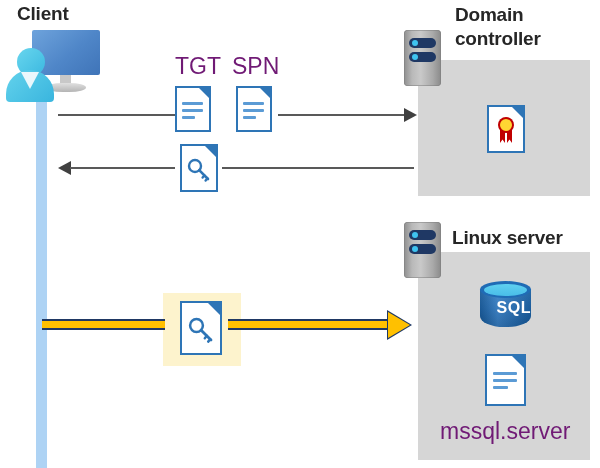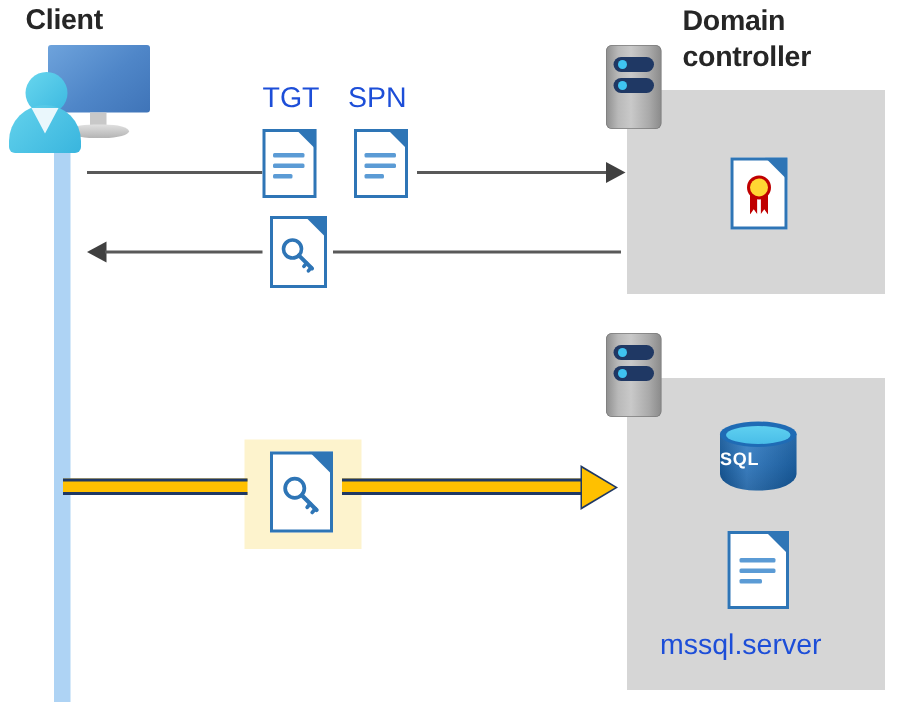--- a/index.html
+++ b/index.html
@@ -20,21 +20,21 @@
   .server{position:absolute;width:37px;height:56px;border-radius:4px;
     background:linear-gradient(to right,#8e8e8e 0%,#b9b9b9 22%,#c9c9c9 45%,#a9a9a9 78%,#8a8a8a 100%);
     box-shadow:0 0 0 0.5px #7c7c7c inset;}
   .server .bay{position:absolute;left:5px;width:27px;height:10px;border-radius:5px;background:#1f3864;}
   .server .bay.b1{top:8px;}
   .server .bay.b2{top:22px;}
   .server .bay .led{position:absolute;left:3px;top:2px;width:6px;height:6px;border-radius:50%;background:#3fc3f0;}
 
   
   .title{position:absolute;font-weight:bold;color:#262626;font-size:19px;line-height:24px;letter-spacing:-0.2px;}
-  .plain-label{position:absolute;color:#1d4ed8;font-size:19px;line-height:22px;}
+  .plain-label{position:absolute;color:#701a75;font-size:23px;line-height:22px;}
 
   
   .lifeline{position:absolute;background:#aed3f4;}
 
   
   .monitor{position:absolute;}
   .mon-screen{position:absolute;left:0;top:0;width:68px;height:45px;border-radius:2px;
     background:linear-gradient(140deg,#6ea3dc 0%,#4f86c8 55%,#3f74b8 100%);}
   .mon-neck{position:absolute;left:28px;top:45px;width:11px;height:10px;background:#c8c8c8;}
   .mon-base{position:absolute;left:14px;top:53px;width:40px;height:9px;border-radius:50%/60%;
@@ -70,22 +70,22 @@
   
   .sql{position:absolute;}
   .sql .body{position:absolute;left:0;top:8px;width:100%;height:38px;border-radius:0 0 24px 24px/0 0 11px 11px;
     background:linear-gradient(to bottom,#2f7bc4 0%,#1f6bb5 55%,#145a9e 100%);}
   .sql .side{position:absolute;left:0;top:8px;width:100%;height:38px;
     background:linear-gradient(to right,rgba(0,0,0,0.18) 0%,rgba(255,255,255,0.12) 35%,rgba(0,0,0,0.15) 100%);
     border-radius:0 0 24px 24px/0 0 11px 11px;}
   .sql .toprim{position:absolute;left:0;top:0;width:100%;height:17px;border-radius:50%;background:#1f6bb5;}
   .sql .topface{position:absolute;left:4px;top:3px;width:calc(100% - 8px);height:12px;border-radius:50%;
     background:linear-gradient(to bottom,#5fd0f0,#49bde8);}
-  .sql .txt{position:absolute;left:0;top:18px;width:100%;text-align:left;color:#ffffff;
-    font-weight:bold;font-size:12px;letter-spacing:0.5px;font-family:"Liberation Sans",sans-serif;}
+  .sql .txt{position:absolute;left:0;top:18px;width:100%;text-align:right;color:#ffffff;
+    font-weight:bold;font-size:16px;letter-spacing:0.5px;font-family:"Liberation Sans",sans-serif;}
 </style>
 </head>
 <body>
 
 <div class="stage">
 
   <div class="panel" style="left:418px;top:60px;width:172px;height:136px;"></div>
   <div class="panel" style="left:418px;top:252px;width:172px;height:208px;"></div>
 
   <div class="title" style="left:17px;top:2px;">Client</div>
@@ -129,20 +129,21 @@
   </div>
 
   <div class="server" style="left:404px;top:222px;">
     <div class="bay b1">
         <div class="led"></div>
       </div>
     <div class="bay b2">
         <div class="led"></div>
       </div>
   </div>
+  <div class="title" style="left:452px;top:226px;">Linux server</div>
 
   <div class="sql" style="left:480px;top:281px;width:51px;height:56px;">
     <div class="body"></div>
     <div class="side"></div>
     <div class="toprim"></div>
     <div class="topface"></div>
     <div class="txt">SQL</div>
   </div>
 
   <div class="doc" style="left:485px;top:354px;width:41px;height:52px;">

